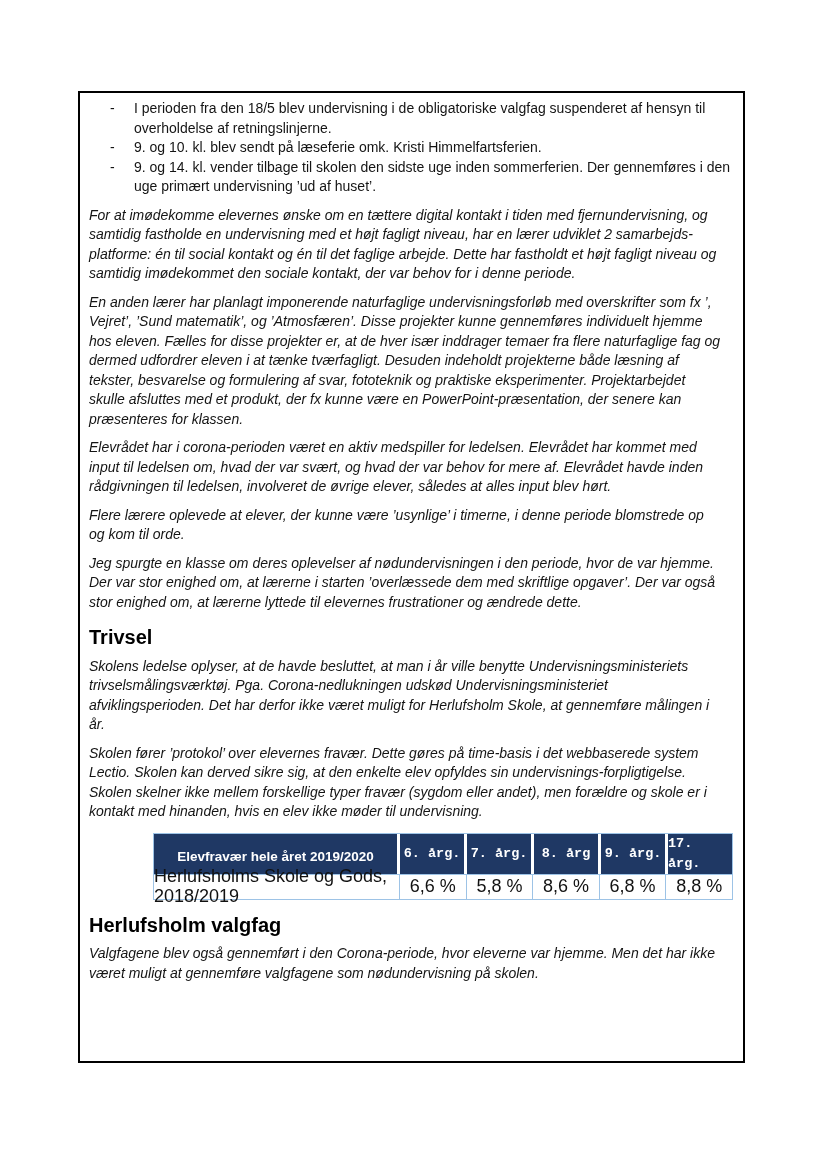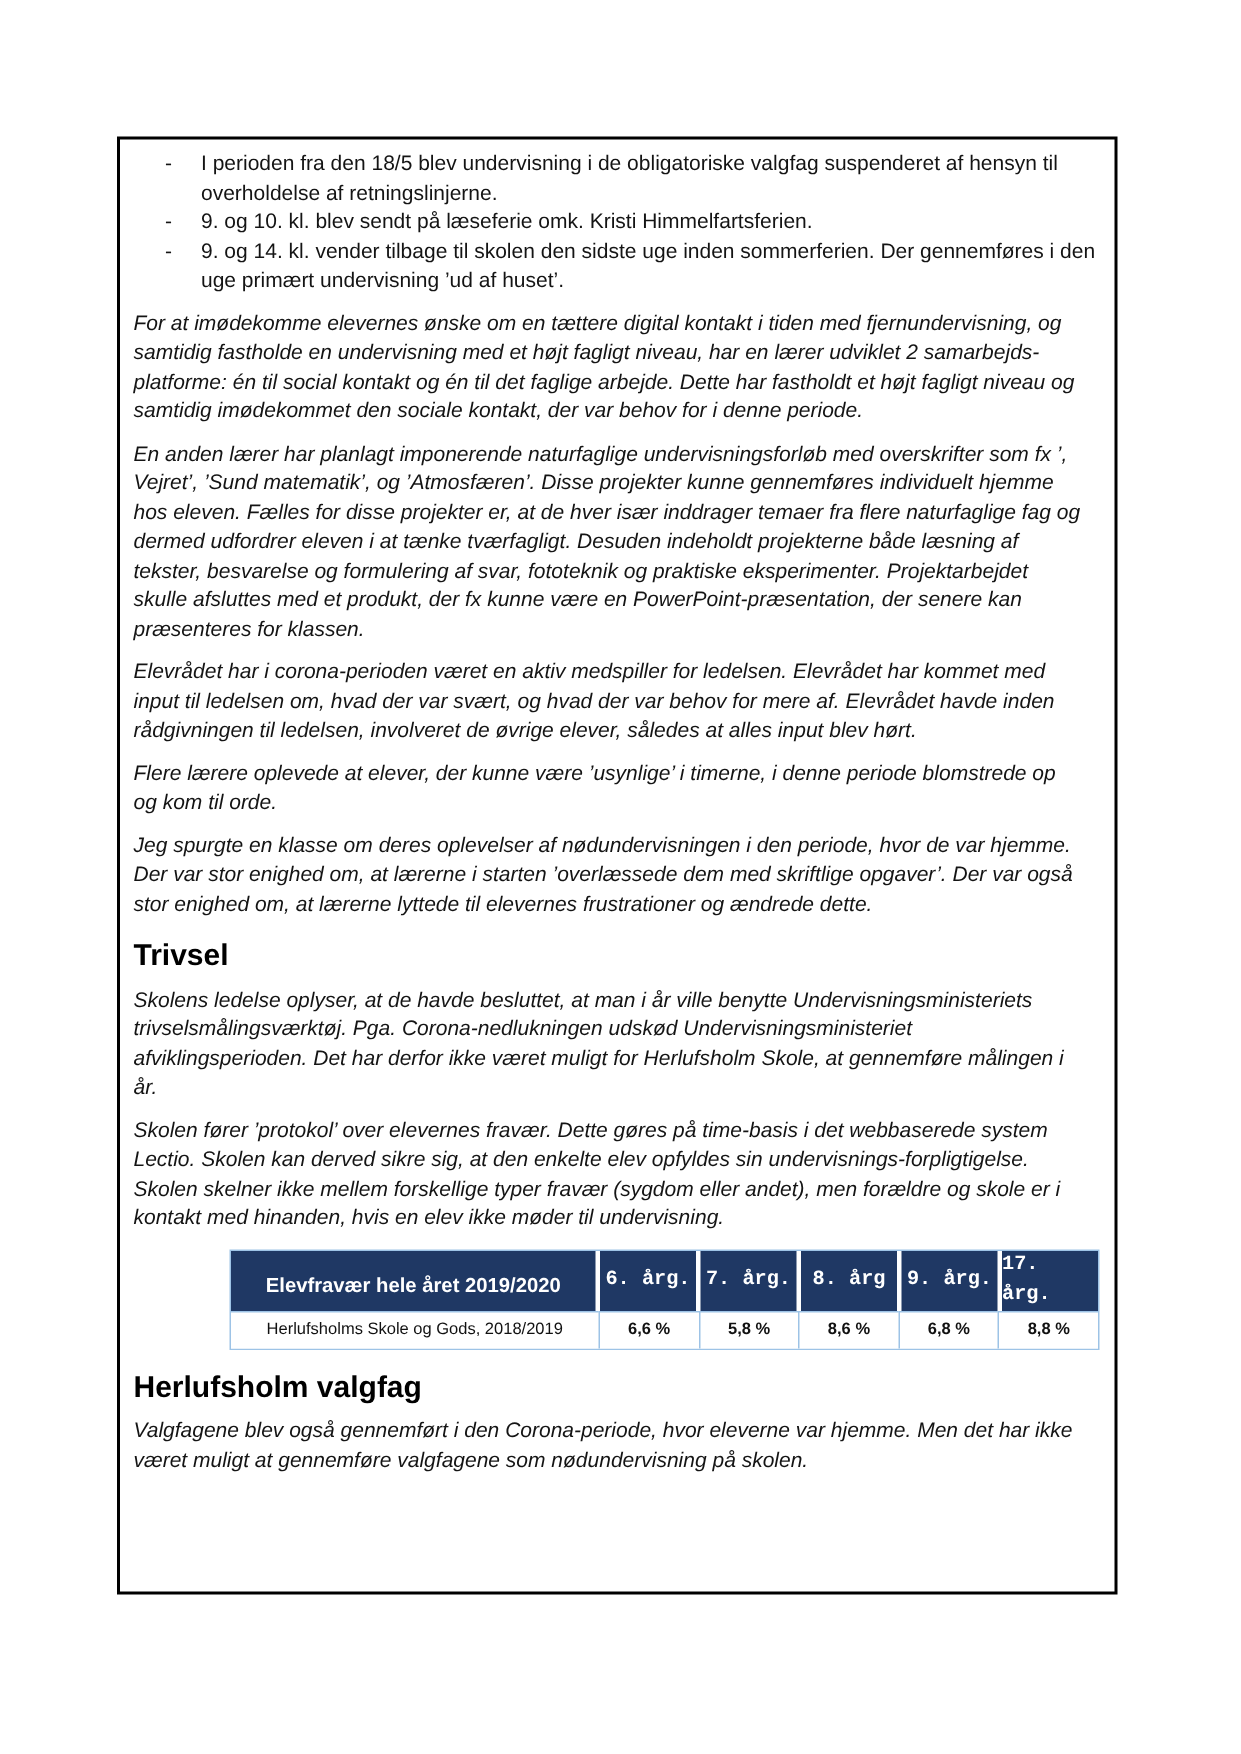--- a/index.html
+++ b/index.html
@@ -72,28 +72,28 @@
     flex: 1;
     align-items: center;
     font-family: Liberation Mono, monospace;
   }
   .trow { display: flex; }
   .trow .cell {
     height: 25px;
     display: flex;
     align-items: center;
     justify-content: center;
-    font-size: 11px;
+    font-size: 18px;
     color: #111111;
     border-top: 1px solid #9dc3e6;
     box-sizing: border-box;
     background: #ffffff;
   }
   .trow .label-cell { flex: 0 0 245px; }
-  .trow .val-cell { flex: 1; border-left: 1px solid #9dc3e6; font-weight: bold; }
+  .trow .val-cell { flex: 1; border-left: 1px solid #9dc3e6; }
 </style>
 </head>
 <body>
 
 <div class="page">
   <div class="sheet-border">
 
     <div class="bullets">
       <div class="bullet">
         <span class="dash">-</span>

